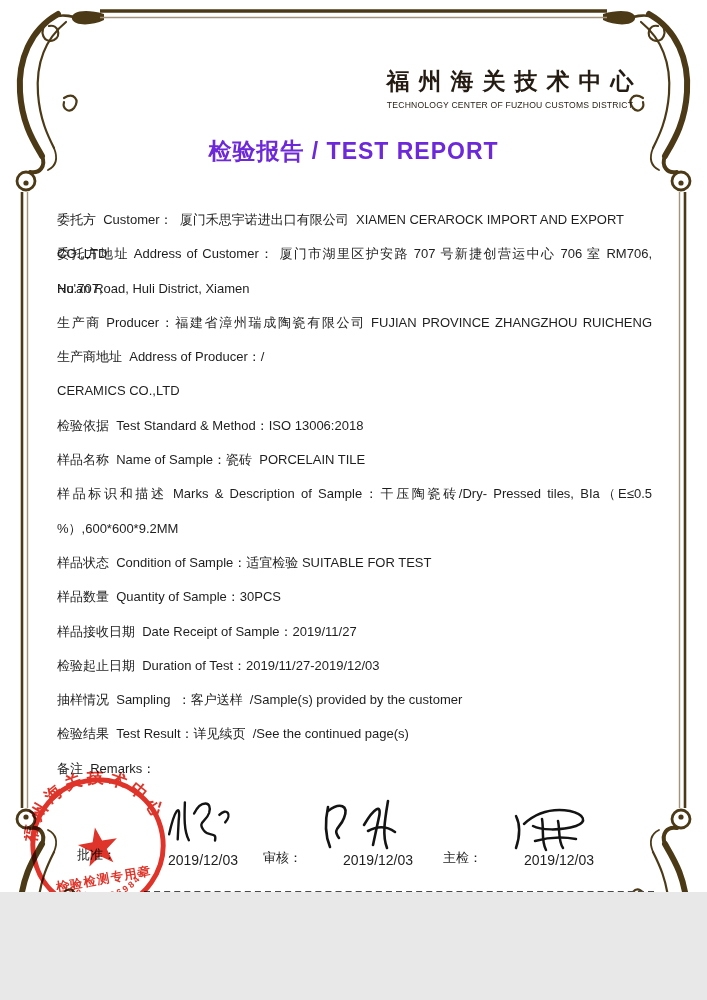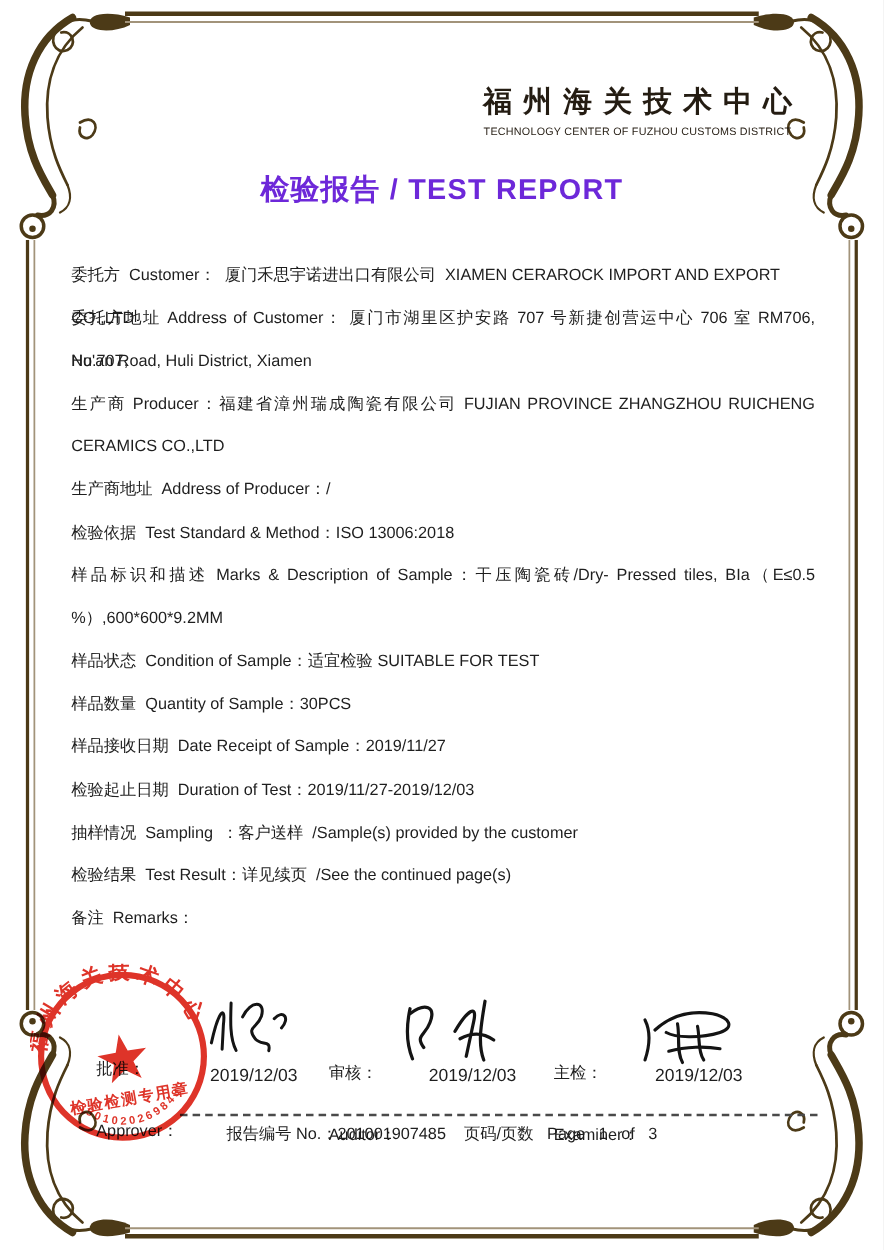--- a/index.html
+++ b/index.html
@@ -1,17 +1,17 @@
 <!DOCTYPE html>
 <html><head>
 <meta charset="utf-8">
 <style>
   html,body { margin:0; padding:0; background:#e8e8e8; }
   .page {
-    position:relative; width:707px; height:1000px; margin:0 auto;
+    position:relative; width:707px; height:892px; margin:0 auto;
     background:#ffffff; overflow:hidden;
     font-family:"Liberation Sans","DejaVu Sans",sans-serif;
     color:#1e1e1e;
   }
   .border-svg { position:absolute; left:0; top:0; width:707px; height:1000px; z-index:0; }
 
   .logo { position:absolute; left:376px; top:66px; width:268px; text-align:center; z-index:1; }
   .logo-cn { font-size:23px; font-weight:bold; letter-spacing:9px; text-indent:9px; color:#241c12; white-space:nowrap; }
   .logo-en { font-size:8.6px; font-weight:normal; letter-spacing:0.2px; color:#241c12; white-space:nowrap; margin-top:3px; }
 
@@ -73,23 +73,24 @@
     <div class="logo-en">TECHNOLOGY CENTER OF  FUZHOU CUSTOMS DISTRICT</div>
   </div>
 
   <div class="title">检验报告 / TEST REPORT</div>
 
   <div class="body-lines">
     <div class="line">委托方  Customer：  厦门禾思宇诺进出口有限公司  XIAMEN CERAROCK IMPORT AND EXPORT CO.,LTD</div>
     <div class="line just">委托方地址  Address of Customer：  厦门市湖里区护安路 707 号新捷创营运中心 706 室  RM706, No.707,</div>
     <div class="line">Hu'an Road, Huli District, Xiamen</div>
     <div class="line just">生产商  Producer：福建省漳州瑞成陶瓷有限公司  FUJIAN PROVINCE ZHANGZHOU RUICHENG</div>
+    <div class="line">生产商地址  Address of Producer：/</div>
     <div class="line">CERAMICS CO.,LTD</div>
-    <div class="line">生产商地址  Address of Producer：/</div>
     <div class="line">检验依据  Test Standard &amp; Method：ISO 13006:2018</div>
+    <div class="line">样品名称  Name of Sample：瓷砖  PORCELAIN TILE</div>
     <div class="line just">样品标识和描述  Marks &amp; Description of Sample：干压陶瓷砖/Dry- Pressed tiles, BIa（E≤0.5</div>
     <div class="line">%）,600*600*9.2MM</div>
     <div class="line">样品状态  Condition of Sample：适宜检验 SUITABLE FOR TEST</div>
     <div class="line">样品数量  Quantity of Sample：30PCS</div>
     <div class="line">样品接收日期  Date Receipt of Sample：2019/11/27</div>
     <div class="line">检验起止日期  Duration of Test：2019/11/27-2019/12/03</div>
     <div class="line">抽样情况  Sampling  ：客户送样  /Sample(s) provided by the customer</div>
     <div class="line">检验结果  Test Result：详见续页  /See the continued page(s)</div>
     <div class="line">备注  Remarks：</div>
   </div>

